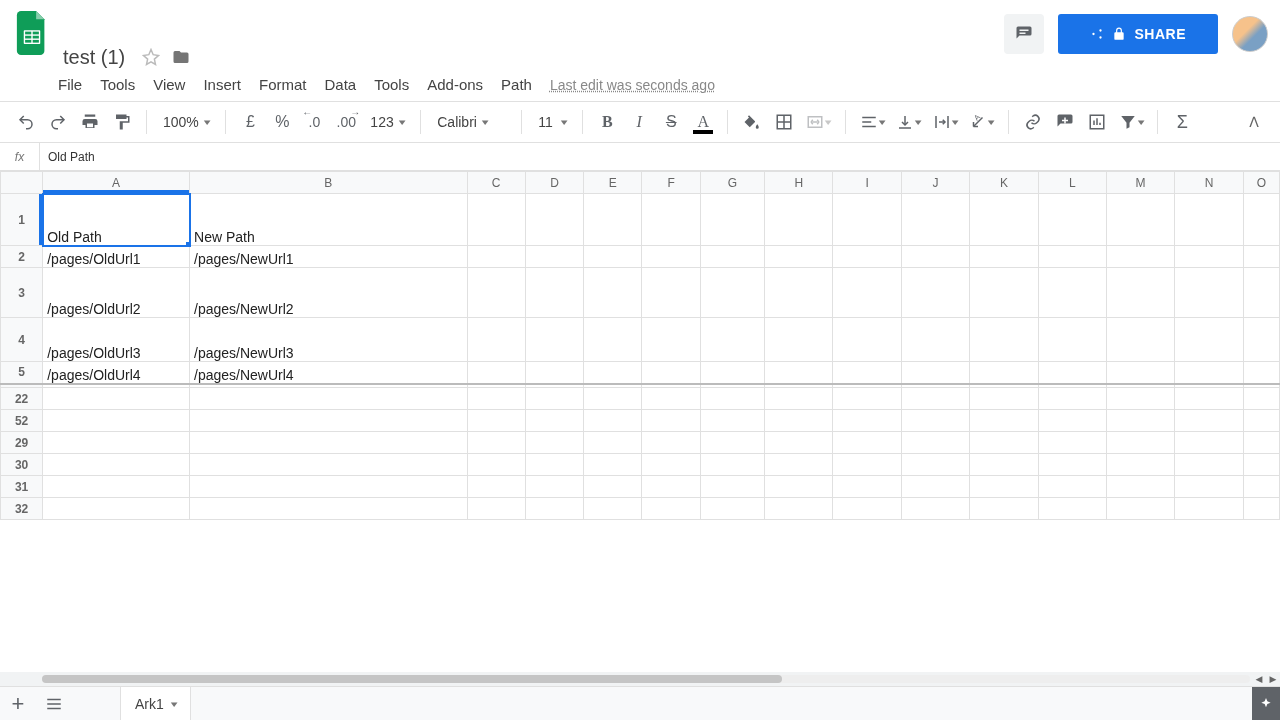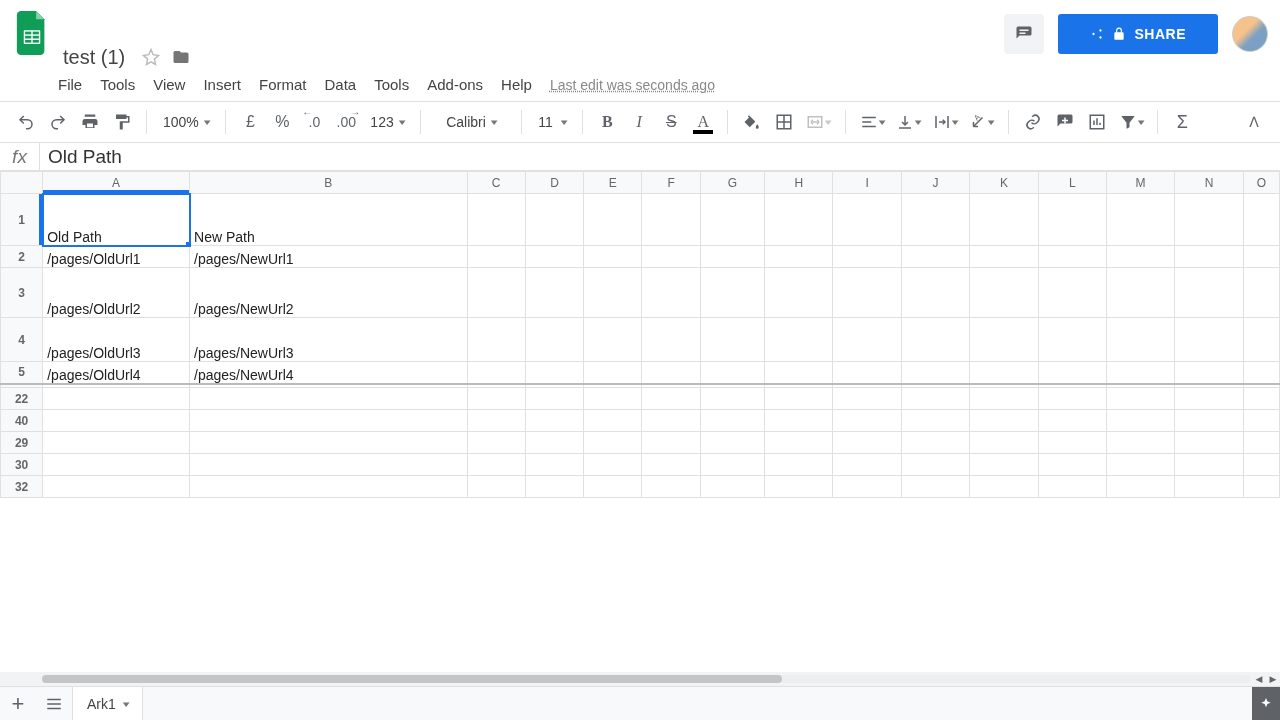--- a/index.html
+++ b/index.html
@@ -28,21 +28,21 @@
   .tsep { width:1px; background:#e0e0e0; height:24px; margin:0 6px;}
   .zoom-sel, .font-sel, .size-sel { display:flex; align-items:center; gap:6px; font-size:14px; color:#444; padding:0 6px; cursor:pointer;}
   .drop-tri { font-size:9px; color:#777; transform: scaleX(1.5);}
   .icon { width:18px; height:18px; display:block;}
   .text-color-line { position:relative;}
   .text-color-line::after{content:""; position:absolute; left:4px; right:4px; bottom:2px; height:4px; background:#000;}
   .toolbar-right { margin-left:auto; }
   .collapse-tri { font-size:14px; color:#666;}
 
   
-  .fxbar { display:flex; align-items:center; border-bottom:1px solid #e0e0e0; height:28px; font-size:19px;}
+  .fxbar { display:flex; align-items:center; border-bottom:1px solid #e0e0e0; height:28px; font-size:12px;}
   .fx-label { width:40px; text-align:center; font-style:italic; color:#777; border-right:1px solid #e0e0e0; height:100%; display:flex; align-items:center; justify-content:center;}
   .fx-input { flex:1; padding-left:8px; color:#333;}
 
   
   .grid-wrap { flex:1; overflow:hidden; position:relative; }
   .sheet { border-collapse:collapse; table-layout:fixed; width:1280px; font-size:14px; color:#222;}
   .sheet th, .sheet td { border:1px solid #e0e0e0; padding:0; margin:0; overflow:hidden;}
   .sheet thead th { background:#f8f9fa; color:#666; font-weight:400; font-size:12px; height:22px; text-align:center; position:relative;}
   .corner { width:42px; background:#f8f9fa;}
   .rowhdr { background:#f8f9fa; color:#666; font-size:12px; text-align:center; width:42px;}
@@ -60,21 +60,21 @@
   
   .hscroll { height:14px; background:#f1f3f4; display:flex; align-items:center; position:relative;}
   .hscroll-track { position:absolute; left:42px; right:30px; top:3px; bottom:3px; background:#eee; border-radius:4px;}
   .hscroll-thumb { position:absolute; left:42px; width:740px; top:3px; bottom:3px; background:#c5c5c5; border-radius:4px;}
   .hscroll-nav { position:absolute; right:0; display:flex; gap:0;}
   .hscroll-nav span{ width:14px; height:14px; font-size:9px; color:#666; display:flex; align-items:center; justify-content:center;}
 
   
   .tabs { display:flex; align-items:center; height:34px; border-top:1px solid #e0e0e0; background:#f8f9fa;}
   .tab-btn { width:36px; display:flex; align-items:center; justify-content:center; color:#5f6368; height:100%; cursor:pointer;}
-  .sheet-tab { background:#fff; height:100%; display:flex; align-items:center; gap:8px; padding:16px 14px; border-right:1px solid #e0e0e0; border-left:1px solid #e0e0e0; font-size:14px; color:#444;}
+  .sheet-tab { background:#fff; height:100%; display:flex; align-items:center; gap:8px; padding:16px 14px; border-right:1px solid #e0e0e0; border-left:1px solid #e0e0e0; font-size:14px; color:#444;margin-left:48px;}
   .tabs-right{ margin-left:auto; width:28px; height:100%; display:flex; align-items:center; justify-content:center; background:#5f6368; color:#fff;}
 </style>
 </head>
 <body>
 
 <div class="app">
 
   <div class="titlebar">
     <div class="logo">
       <svg viewBox="0 0 48 64">
@@ -107,21 +107,21 @@
       </div>
       <div class="menubar">
         <span>File</span>
         <span>Tools</span>
         <span>View</span>
         <span>Insert</span>
         <span>Format</span>
         <span>Data</span>
         <span>Tools</span>
         <span>Add-ons</span>
-        <span>Help</span>
+        <span>Path</span>
         <span class="last-edit">Last edit was seconds ago</span>
       </div>
     </div>
     <div class="title-right">
       <div class="comment-btn">
         <svg class="icon" viewBox="0 0 24 24" fill="#5f6368">
             <path d="M20 2H4a2 2 0 0 0-2 2v14l4-4h14a2 2 0 0 0 2-2V4a2 2 0 0 0-2-2z"></path>
             <rect x="6" y="6" width="12" height="2" fill="#f1f3f4"></rect>
             <rect x="6" y="10" width="8" height="2" fill="#f1f3f4"></rect>
           </svg>
@@ -173,21 +173,21 @@
     <div class="tsep"></div>
     <div class="tbtn" style="font-weight:500;">£</div>
     <div class="tbtn" style="font-weight:500;">%</div>
     <div class="tbtn" style="position:relative;font-size:14px;">.0<span style="position:absolute;top:-2px;left:2px;font-size:10px;">←</span></div>
     <div class="tbtn" style="position:relative;font-size:14px;">.00<span style="position:absolute;top:-2px;right:0;font-size:10px;">→</span></div>
     <div class="zoom-sel">
         <span>123</span>
         <span class="drop-tri">▾</span>
       </div>
     <div class="tsep"></div>
-    <div class="font-sel" style="width:80px;justify-content:center;">
+    <div class="font-sel" style="width:80px;justify-content:flex-start;">
         <span>Calibri</span>
         <span class="drop-tri">▾</span>
       </div>
     <div class="tsep"></div>
     <div class="size-sel" style="width:40px;justify-content:space-between;">
         <span>11</span>
         <span class="drop-tri">▾</span>
       </div>
     <div class="tsep"></div>
     <div class="tbtn" style="font-weight:700;font-family:serif;">B</div>
@@ -441,21 +441,21 @@
             <td class="cell"></td>
             <td class="cell"></td>
             <td class="cell"></td>
             <td class="cell"></td>
             <td class="cell"></td>
             <td class="cell"></td>
             <td class="cell"></td>
             <td class="cell"></td>
           </tr>
           <tr>
-            <th class="rowhdr" style="">40</th>
+            <th class="rowhdr" style="">52</th>
             <td class="cell"></td>
             <td class="cell"></td>
             <td class="cell"></td>
             <td class="cell"></td>
             <td class="cell"></td>
             <td class="cell"></td>
             <td class="cell"></td>
             <td class="cell"></td>
             <td class="cell"></td>
             <td class="cell"></td>
@@ -478,20 +478,38 @@
             <td class="cell"></td>
             <td class="cell"></td>
             <td class="cell"></td>
             <td class="cell"></td>
             <td class="cell"></td>
             <td class="cell"></td>
             <td class="cell"></td>
           </tr>
           <tr>
             <th class="rowhdr" style="">30</th>
+            <td class="cell"></td>
+            <td class="cell"></td>
+            <td class="cell"></td>
+            <td class="cell"></td>
+            <td class="cell"></td>
+            <td class="cell"></td>
+            <td class="cell"></td>
+            <td class="cell"></td>
+            <td class="cell"></td>
+            <td class="cell"></td>
+            <td class="cell"></td>
+            <td class="cell"></td>
+            <td class="cell"></td>
+            <td class="cell"></td>
+            <td class="cell"></td>
+          </tr>
+          <tr>
+            <th class="rowhdr" style="">31</th>
             <td class="cell"></td>
             <td class="cell"></td>
             <td class="cell"></td>
             <td class="cell"></td>
             <td class="cell"></td>
             <td class="cell"></td>
             <td class="cell"></td>
             <td class="cell"></td>
             <td class="cell"></td>
             <td class="cell"></td>

